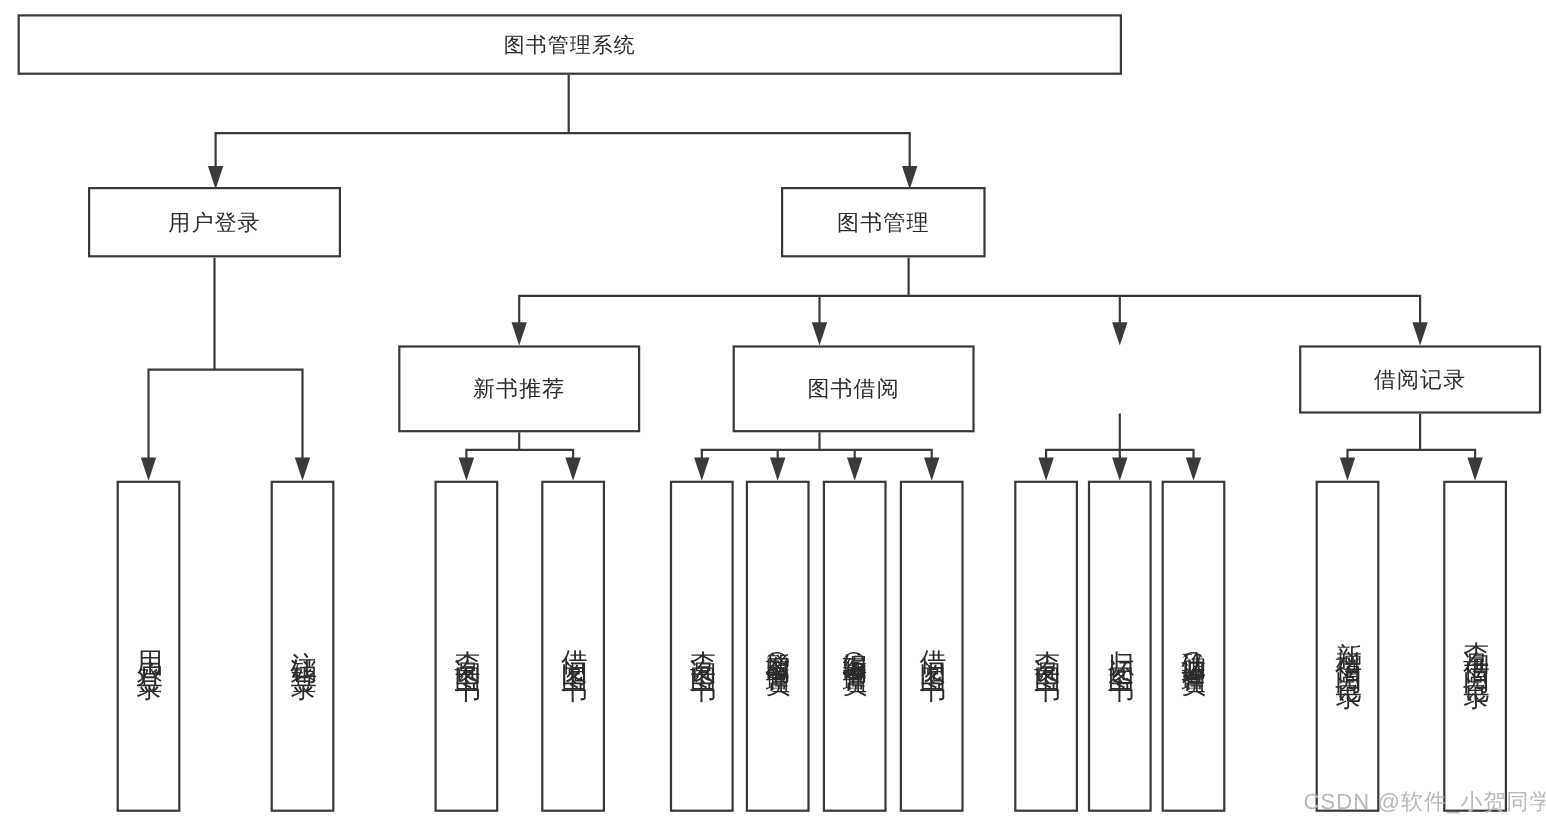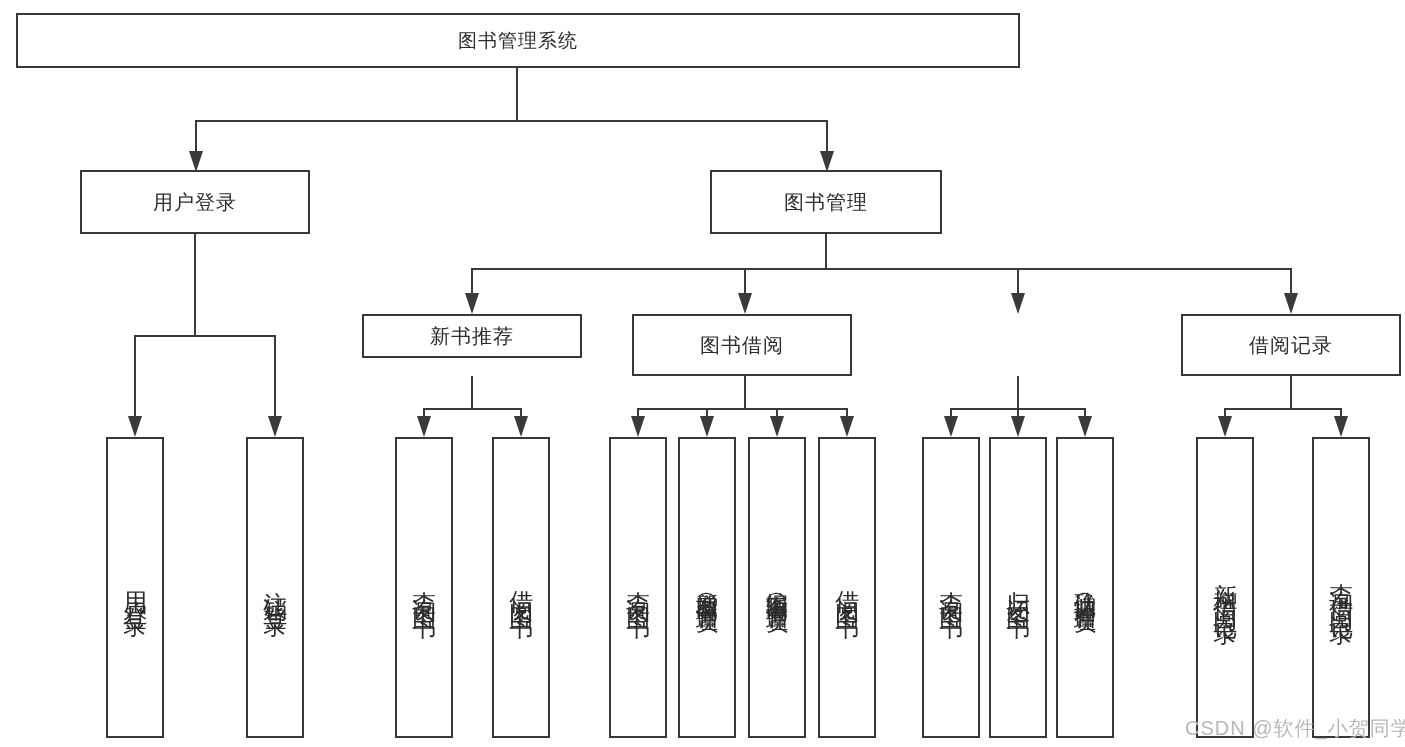--- a/index.html
+++ b/index.html
@@ -104,28 +104,28 @@
     </g>
   </svg>
 
   <div class="node node-root" style="left:16px;top:13px;width:1004px;height:55px">
     <span>图书管理系统</span>
   </div>
 
   <div class="node node-branch" style="left:80px;top:170px;width:230px;height:64px">
     <span>用户登录</span>
   </div>
-  <div class="node node-branch" style="left:710px;top:170px;width:232px;height:64px">
+  <div class="node node-branch" style="left:710px;top:170px;width:186px;height:64px">
     <span>图书管理</span>
   </div>
 
-  <div class="node node-branch" style="left:362px;top:314px;width:220px;height:44px">
+  <div class="node node-branch" style="left:362px;top:314px;width:220px;height:79px">
     <span>新书推荐</span>
   </div>
-  <div class="node node-branch" style="left:632px;top:314px;width:220px;height:62px">
+  <div class="node node-branch" style="left:666px;top:314px;width:220px;height:79px">
     <span>图书借阅</span>
   </div>
   <div class="node node-branch" style="left:1181px;top:314px;width:220px;height:62px">
     <span>借阅记录</span>
   </div>
 
   <div class="node leaf" style="left:106px;top:437px;width:58px;height:301px">
     <span>用户登录</span>
   </div>
   <div class="node leaf" style="left:246px;top:437px;width:58px;height:301px">

